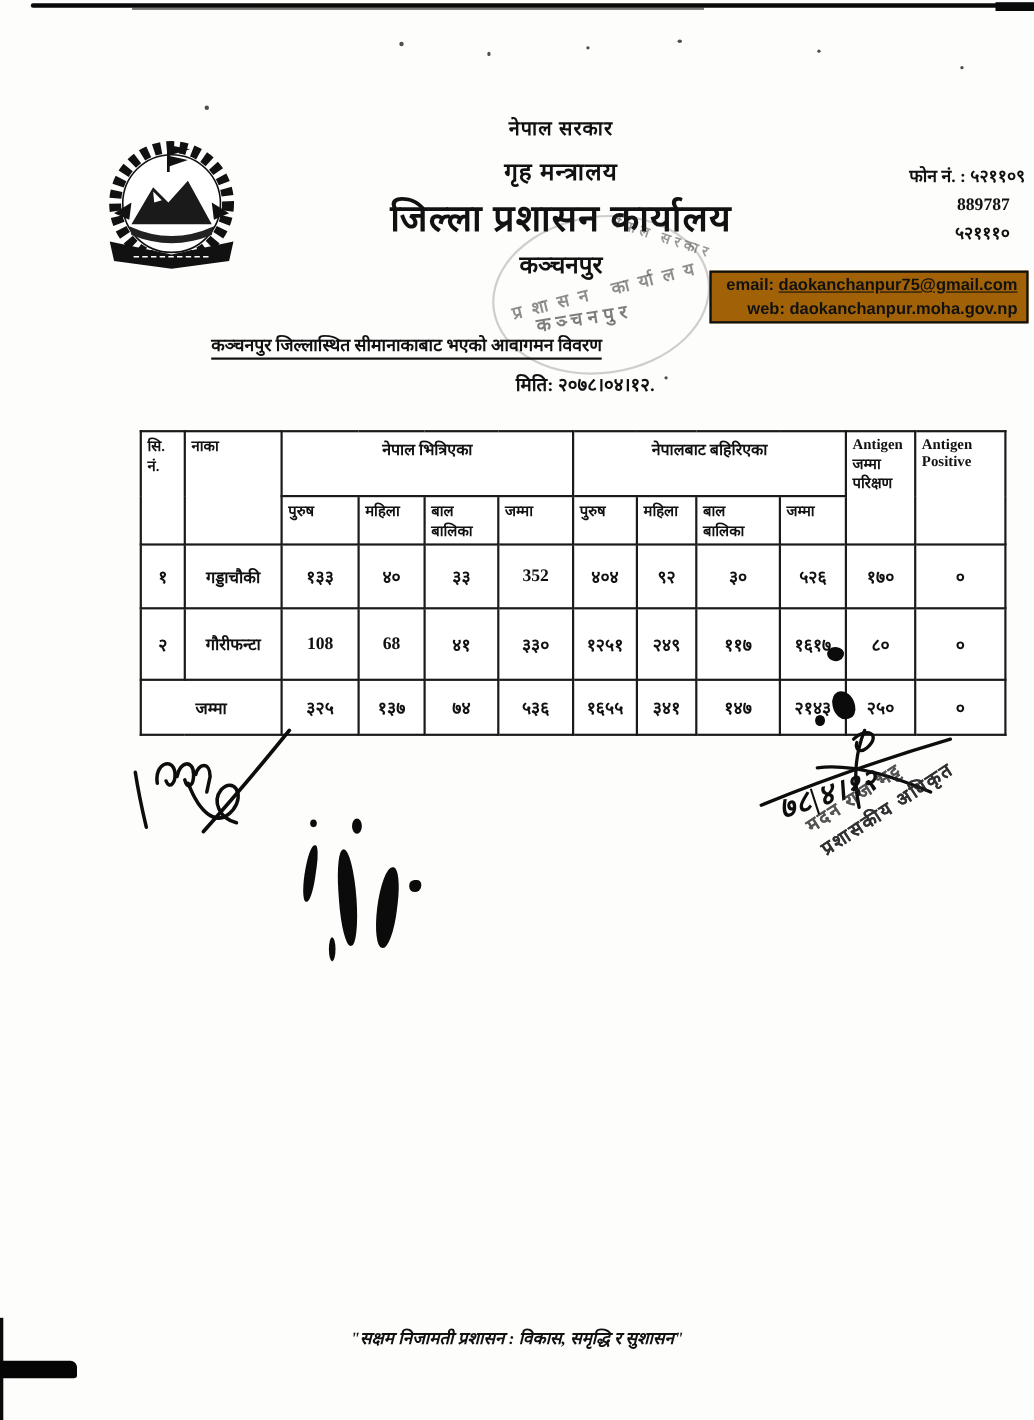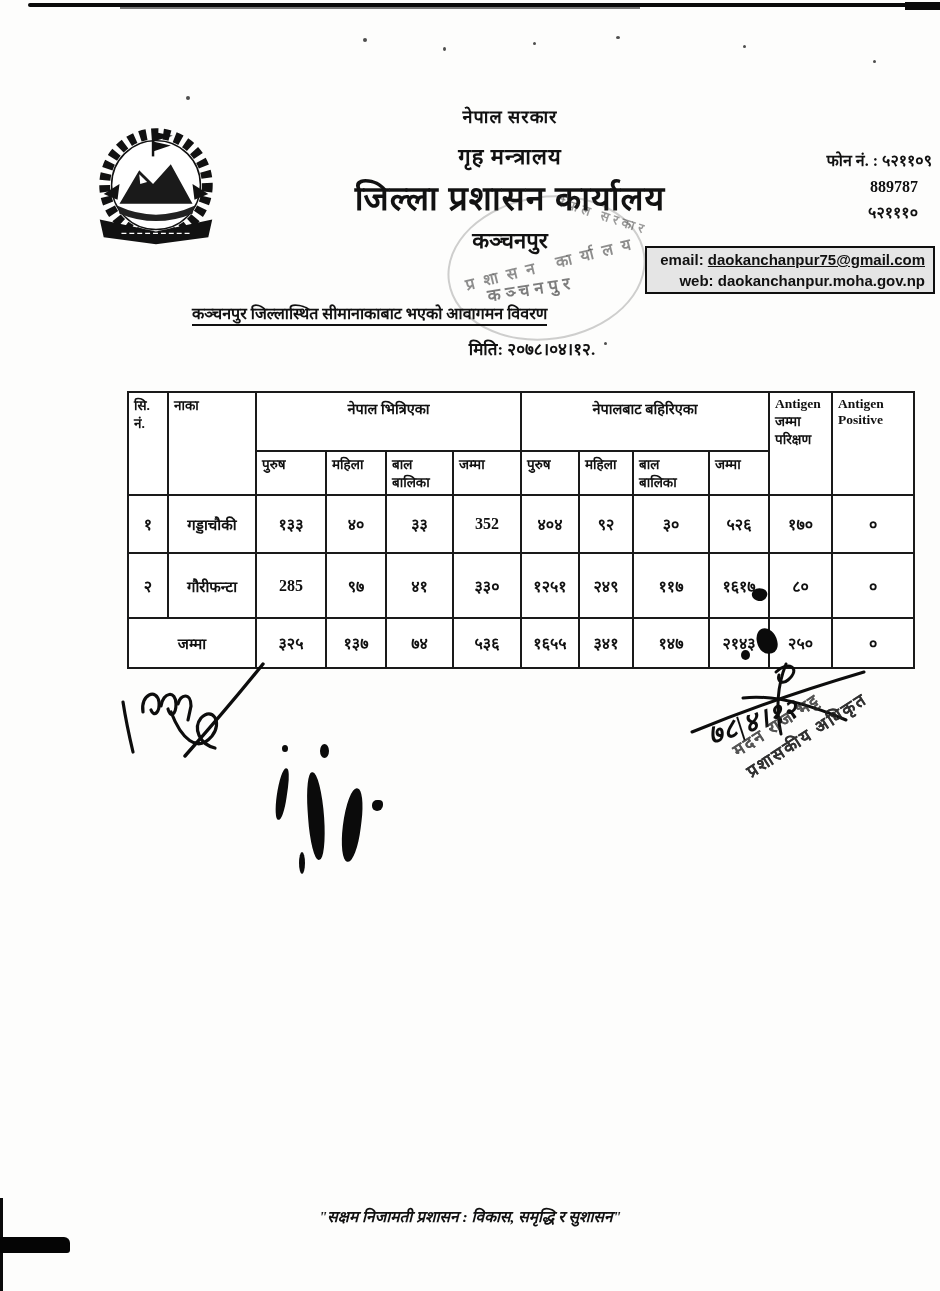--- a/index.html
+++ b/index.html
@@ -26,21 +26,21 @@
   .office-line{font-size:34px;font-weight:bold;margin-top:4px;letter-spacing:1px;}
   .district-line{font-size:22px;font-weight:bold;margin-top:4px;}
 
   .phone-block{left:700px;top:148px;width:232px;text-align:right;font-size:16px;font-weight:bold;line-height:26px;}
   .phone-sub{padding-right:14px;}
 
   .contact-box{
     left:645px;top:246px;width:290px;height:48px;border:2px solid #0f0f0f;
     font-family:"Liberation Sans","DejaVu Sans",sans-serif;font-size:15px;font-weight:bold;
     display:flex;flex-direction:column;justify-content:center;align-items:flex-end;
-    padding:2px 8px 2px 4px;box-sizing:border-box;background:#e5e5e5;line-height:21px;
+    padding:2px 8px 2px 4px;box-sizing:border-box;background:#a16207;line-height:21px;
   }
   .u{text-decoration:underline;}
 
   .refs{left:88px;top:250px;width:200px;font-size:16px;font-weight:bold;line-height:27px;}
 
   
   .stamp-ellipse{left:447px;top:196px;width:195px;height:140px;border:2px solid rgba(40,40,40,.22);border-radius:50%;transform:rotate(-8deg);}
   .stamp-frag{color:rgba(30,30,30,.45);font-weight:bold;}
   .frag-top{left:555px;top:206px;font-size:13px;letter-spacing:4px;transform:rotate(18deg);}
   .frag-mid{left:463px;top:252px;font-size:16px;letter-spacing:9px;transform:rotate(-14deg);color:rgba(30,30,30,.5);}
@@ -188,22 +188,22 @@
         <td>४०४</td>
         <td>९२</td>
         <td>३०</td>
         <td>५२६</td>
         <td>१७०</td>
         <td>०</td>
       </tr>
       <tr style="height:65px">
         <td>२</td>
         <td class="naka">गौरीफन्टा</td>
-        <td>285</td>
-        <td>९७</td>
+        <td>108</td>
+        <td>68</td>
         <td>४१</td>
         <td>३३०</td>
         <td>१२५१</td>
         <td>२४९</td>
         <td>११७</td>
         <td>१६१७</td>
         <td>८०</td>
         <td>०</td>
       </tr>
       <tr style="height:50px">

